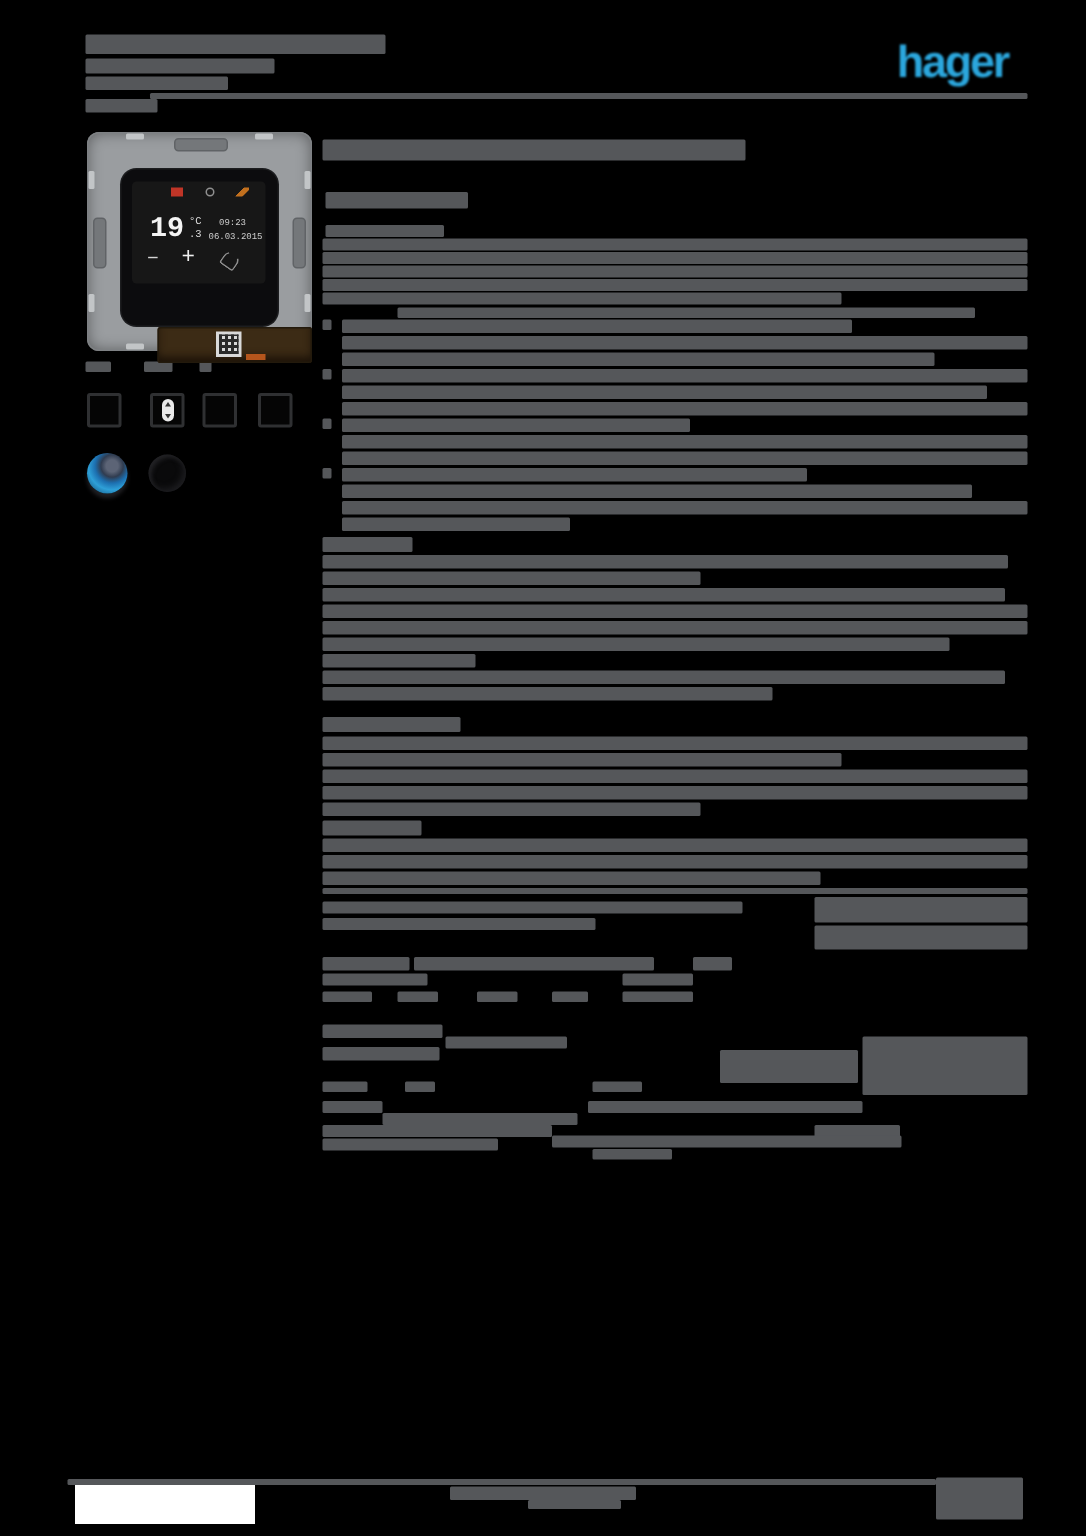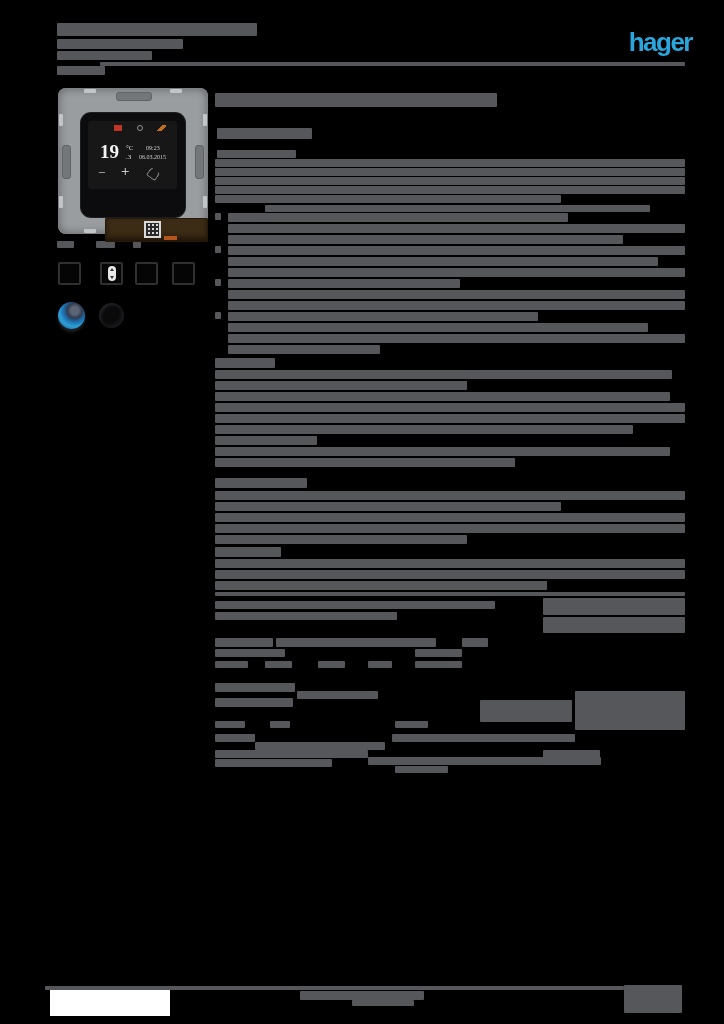--- a/index.html
+++ b/index.html
@@ -1,41 +1,41 @@
 <!DOCTYPE html>
 <html><head>
 <meta charset="utf-8">
 <style>
   html,body{margin:0;padding:0;background:#000;}
   .page{position:relative;width:724px;height:1024px;background:#000;overflow:hidden;
         font-family:"Liberation Sans",sans-serif;}
   
   #greek-layer div{position:absolute;background:#55575a;border-radius:1px;}
   
-  .logo{position:absolute;left:600px;top:24px;width:92px;height:38px;
-        font-weight:bold;font-size:26px;letter-spacing:-1.5px;line-height:36px;
+  .logo{position:absolute;left:580px;top:24px;width:92px;height:38px;
+        font-weight:bold;font-size:30px;letter-spacing:-1.5px;line-height:36px;
         text-align:right;filter:blur(.6px);}
   
   .product{position:absolute;left:57px;top:86px;width:153px;height:150px;}
   .plate{position:absolute;left:1px;top:2px;width:150px;height:146px;background:#9a9da0;
          border-radius:8px;box-shadow:inset 0 0 0 1px #7e8184, inset 0 0 10px rgba(0,0,0,.45);}
   .slot{position:absolute;background:#74777a;border:1px solid #606366;border-radius:3px;}
   .slot.t{left:58px;top:4px;width:34px;height:7px;}
   .slot.b{left:58px;bottom:4px;width:34px;height:7px;}
   .slot.l{left:4px;top:57px;width:7px;height:32px;}
   .slot.r{right:4px;top:57px;width:7px;height:32px;}
   .notch{position:absolute;background:#c2c5c7;border-radius:1px;}
   .n1{left:26px;top:1px;width:12px;height:4px;}  .n2{right:26px;top:1px;width:12px;height:4px;}
   .n3{left:26px;bottom:1px;width:12px;height:4px;}.n4{right:26px;bottom:1px;width:12px;height:4px;}
   .n5{left:1px;top:26px;width:4px;height:12px;}  .n6{left:1px;bottom:26px;width:4px;height:12px;}
   .n7{right:1px;top:26px;width:4px;height:12px;} .n8{right:1px;bottom:26px;width:4px;height:12px;}
   .bezel{position:absolute;left:23px;top:25px;width:104px;height:104px;background:#0c0c0e;
          border-radius:10px;box-shadow:0 0 0 1px #1c1d1f;}
   .display{position:absolute;left:7px;top:8px;width:89px;height:68px;background:#171717;
-           border-radius:3px;color:#ececec;font-family:Liberation Serif, serif;}
+           border-radius:3px;color:#ececec;font-family:Liberation Mono, monospace;}
   .d-ico{position:absolute;top:4px;height:6px;}
   .ico-heat{left:26px;width:8px;background:#c03527;}
   .ico-clock{left:49px;width:6px;height:6px;border:1px solid #909090;border-radius:50%;box-sizing:border-box;}
   .ico-tool{left:69px;width:9px;background:linear-gradient(135deg,transparent 38%,#c2701e 40% 70%,transparent 72%);}
   .temp{position:absolute;left:12px;top:20px;font-size:19px;font-weight:bold;color:#f4f4f4;}
   .temp-unit{position:absolute;left:38px;top:23px;font-size:7px;color:#dddddd;}
   .temp-frac{position:absolute;left:38px;top:32px;font-size:7px;color:#dddddd;}
   .d-time{position:absolute;left:58px;top:24px;font-size:6px;color:#cfcfcf;}
   .d-date{position:absolute;left:51px;top:33px;font-size:6px;color:#cfcfcf;}
   .d-minus{position:absolute;left:10px;top:44px;font-size:13px;color:#d4d4d4;}

